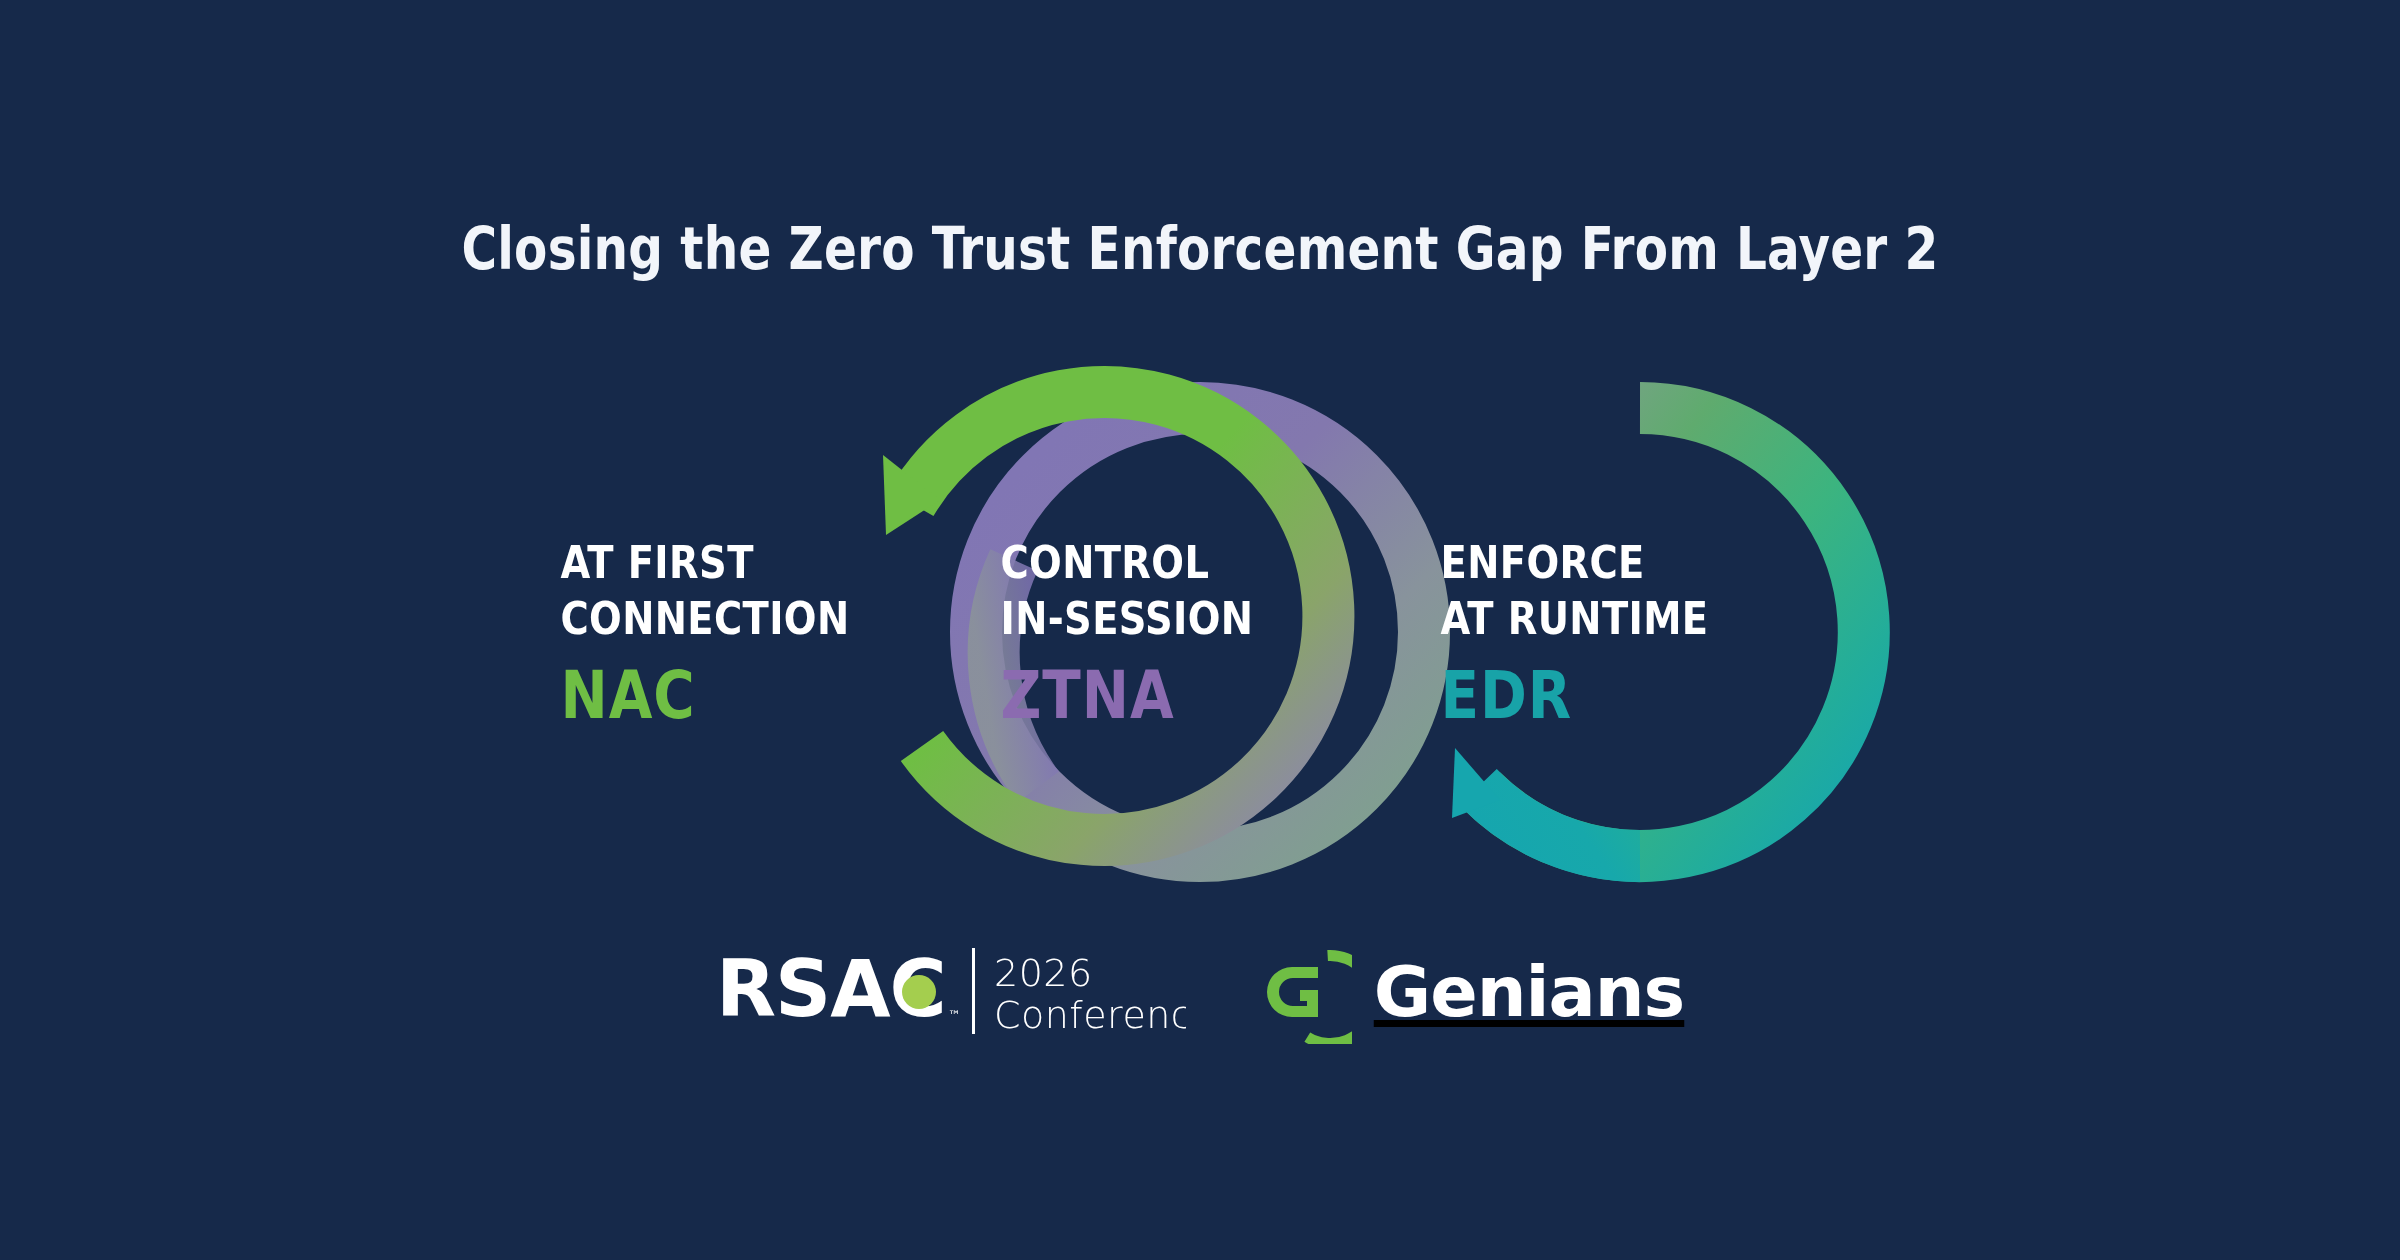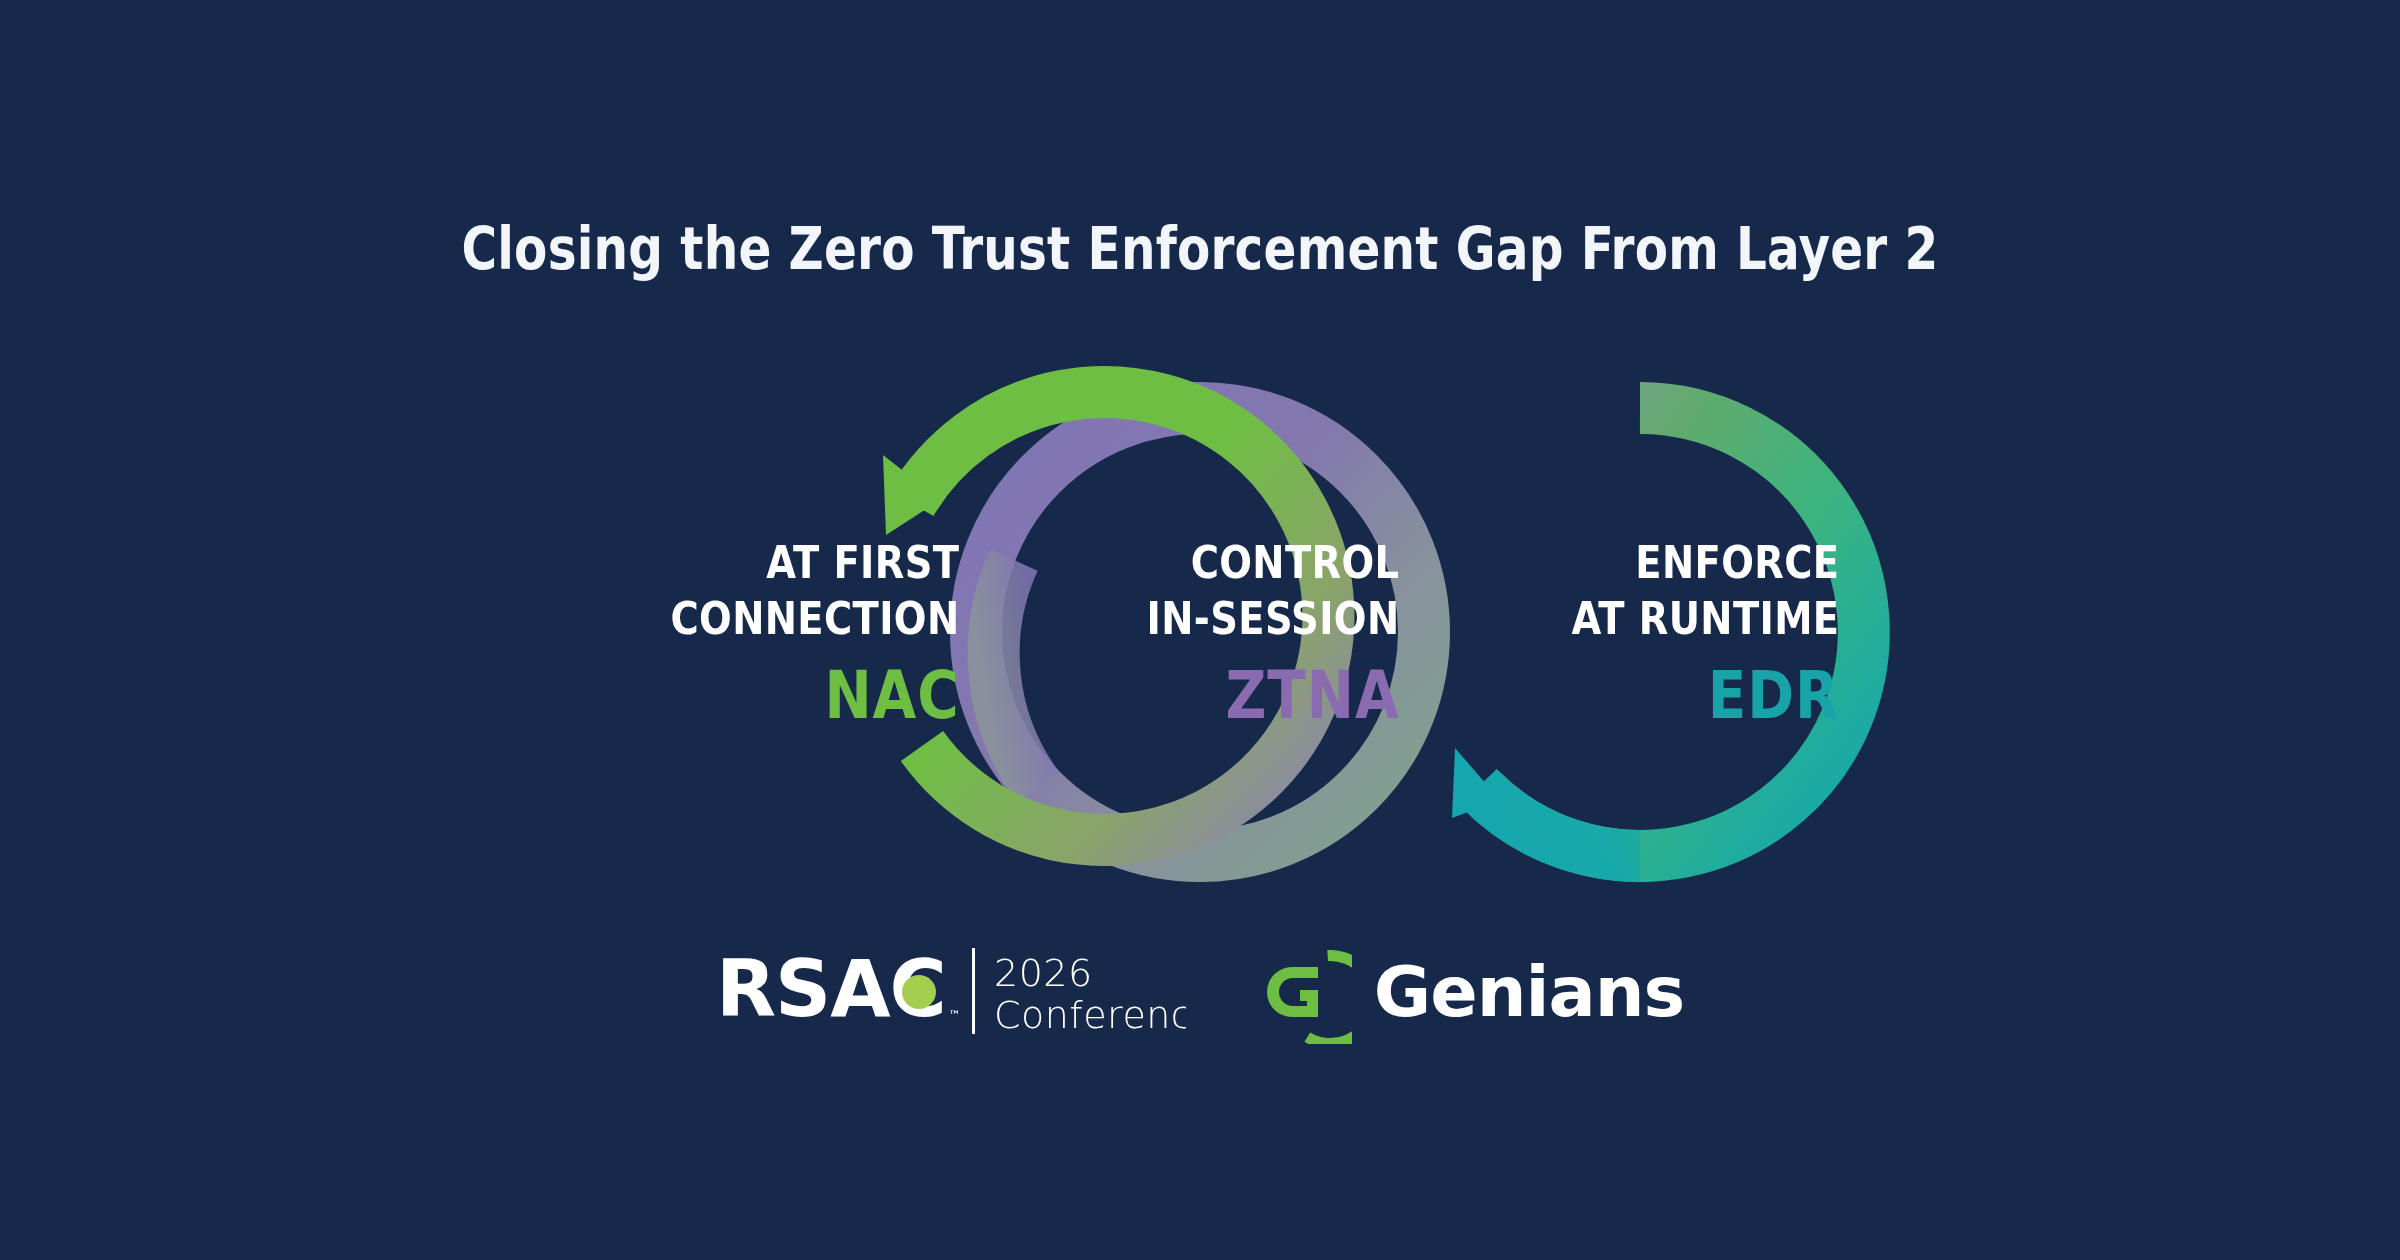--- a/index.html
+++ b/index.html
@@ -42,21 +42,21 @@
     position: absolute;
     left: 0;
     top: 0;
     width: 2400px;
     height: 1260px;
   }
 
   
   .ring-labels {
     position: absolute;
-    text-align: right;
+    text-align: left;
     width: 420px;
     pointer-events: none;
   }
   .ring-line {
     color: #ffffff;
     font-family: "Liberation Sans Narrow", "DejaVu Sans Condensed", "Liberation Sans", sans-serif;
     font-weight: bold;
     font-size: 45px;
     line-height: 56px;
     letter-spacing: 0.4px;
@@ -85,21 +85,21 @@
     display: flex;
     align-items: center;
     justify-content: center;
     gap: 62px;
   }
   .logo-block {
     display: flex;
     align-items: center;
   }
   #rsac-logo { gap: 0px; }
-  #genians-logo { gap: 22px; }
+  #genians-logo { gap: 22px; text-decoration: underline; }
   .genians-word {
     color: #ffffff;
     font-family: "DejaVu Sans", sans-serif;
     font-weight: bold;
     font-size: 70px;
     letter-spacing: -1px;
     line-height: 76px;
   }
 </style>
 </head>

